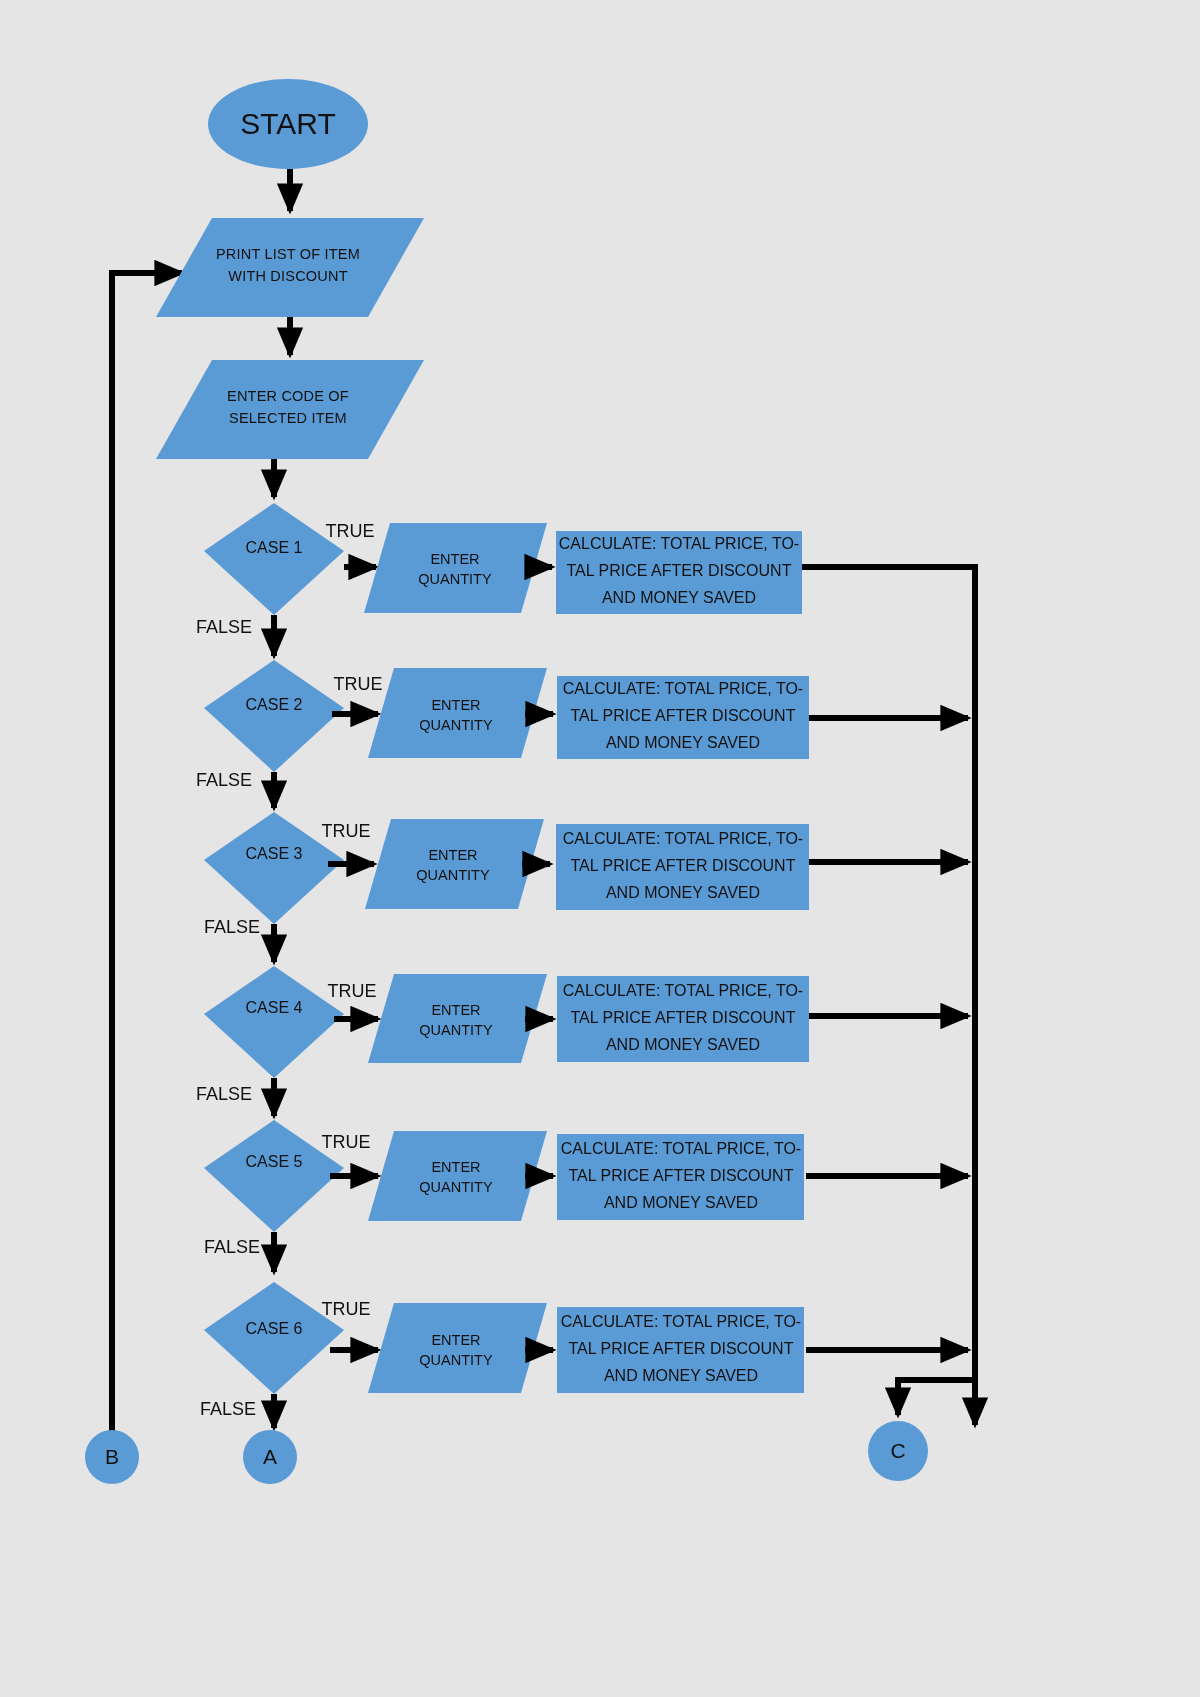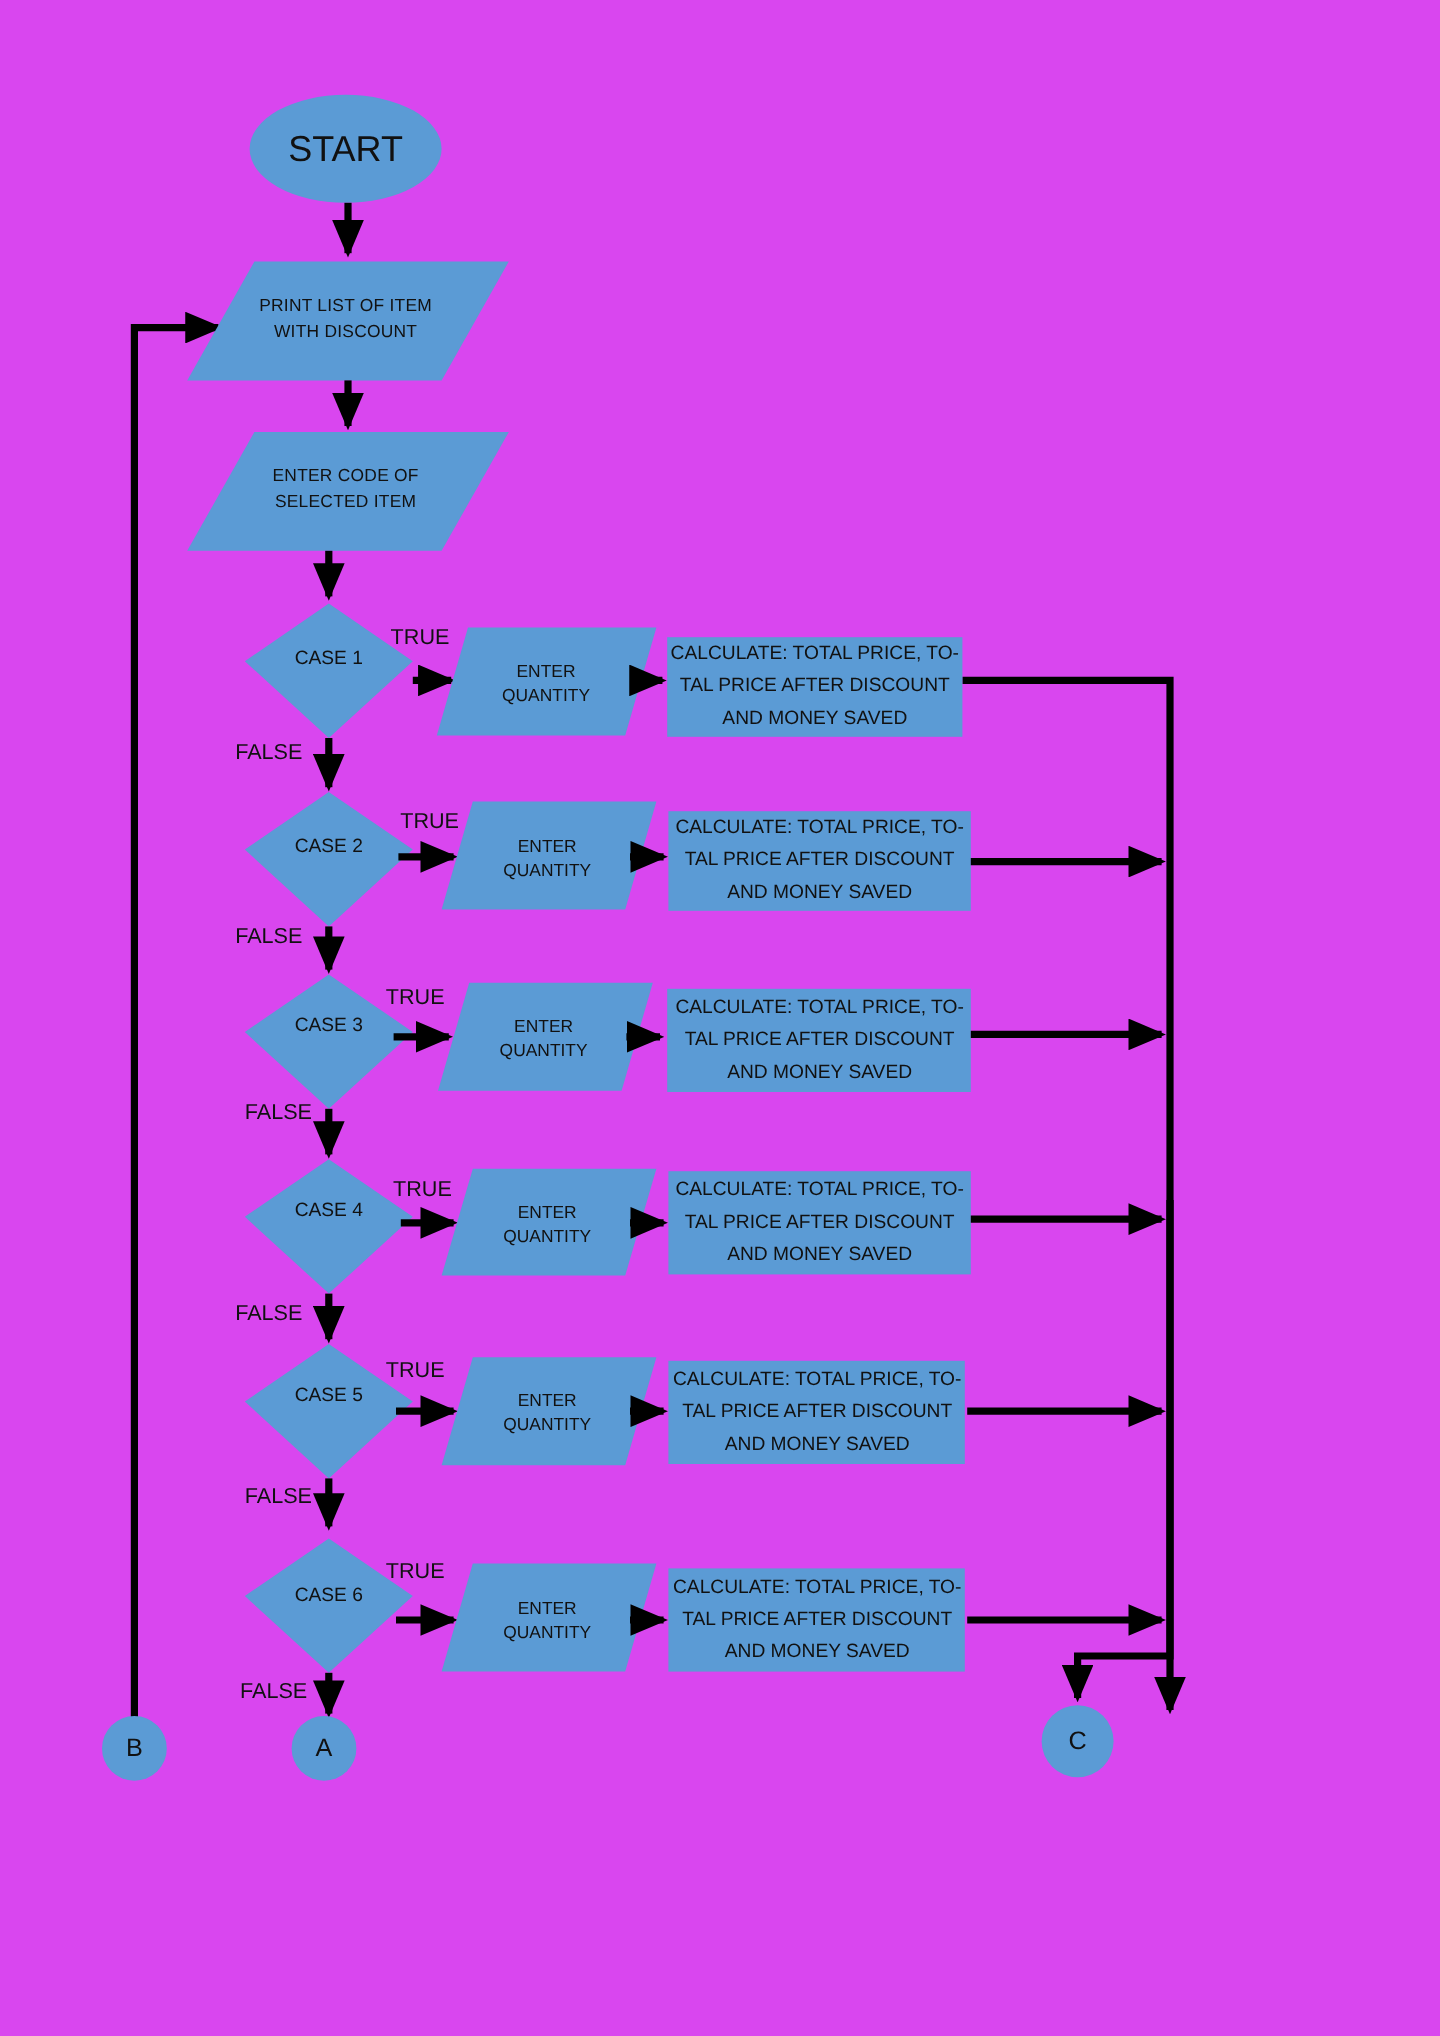--- a/index.html
+++ b/index.html
@@ -8,21 +8,21 @@
     padding: 0;
     background: #ffffff;
   }
   body {
     font-family: "Liberation Sans", sans-serif;
   }
   #canvas-wrap {
     position: relative;
     width: 1200px;
     height: 1697px;
-    background: #d946ef;
+    background: #e5e5e5;
     overflow: hidden;
   }
   #flow-svg {
     position: absolute;
     left: 0;
     top: 0;
     width: 1200px;
     height: 1697px;
   }
   .shape-label {

